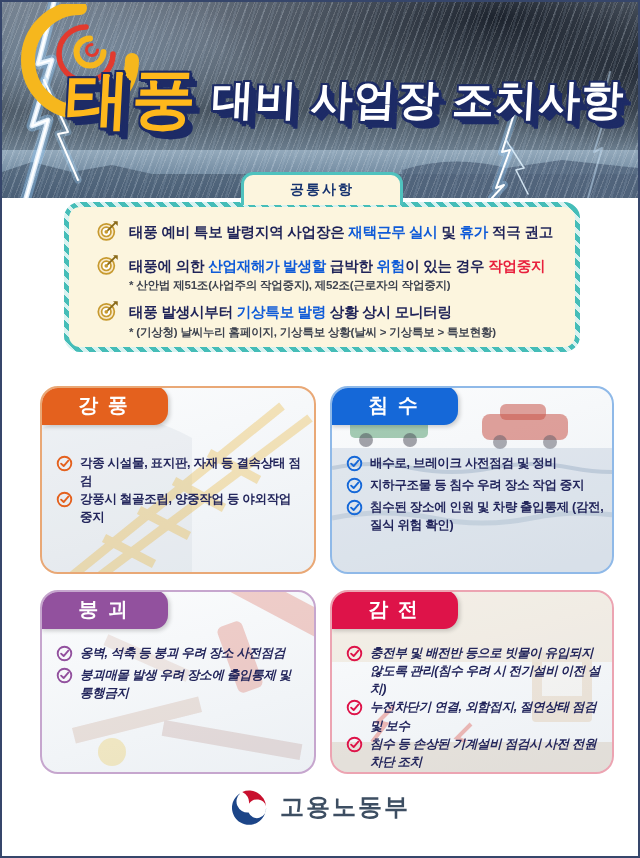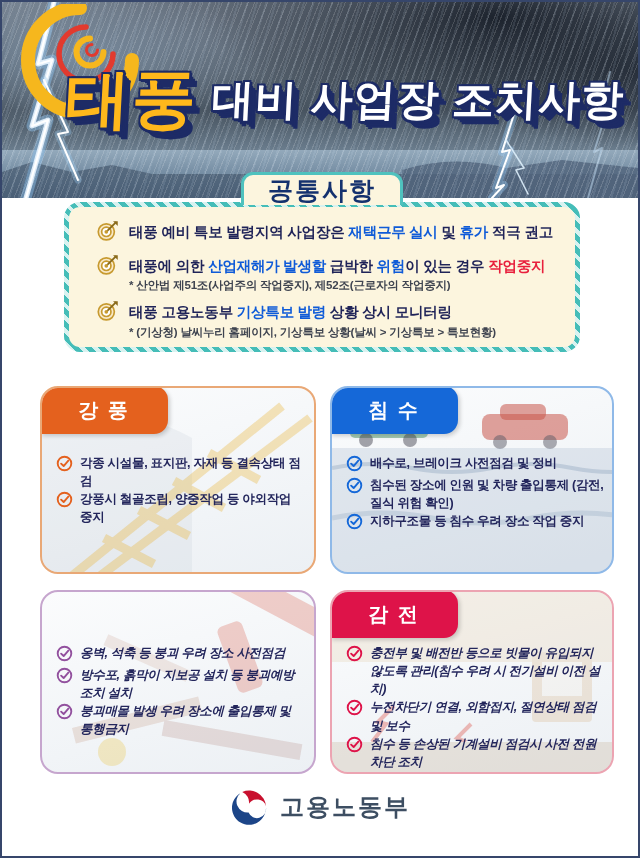--- a/index.html
+++ b/index.html
@@ -43,21 +43,21 @@
   }
   .title-hl{ font-size:64px; color:#FFB81C; letter-spacing:2px; }
   .title-rest{ font-size:42px; color:#FFFFFF; letter-spacing:1px; }
 
   
   .common-tab{
     position:absolute; left:239px; top:170px; width:162px; height:33px; z-index:5;
     background:#FCF5DE; border:3px solid #4FC2BE; border-bottom:none;
     border-radius:12px 12px 0 0;
     display:flex; align-items:center; justify-content:center;
-    font-size:25px; font-weight:800; color:#14316E; letter-spacing:2px;
+    font-size:14px; font-weight:800; color:#14316E; letter-spacing:2px;
   }
   .common-box{
     position:absolute; left:62px; top:200px; width:516px; height:150px; z-index:4;
     border:5px solid transparent; border-radius:16px;
     background:
       linear-gradient(#FCF5DE,#FCF5DE) padding-box,
       repeating-linear-gradient(45deg,#45BDB8 0 5px,#D8F2F0 5px 9px) border-box;
     padding:13px 16px 6px 28px;
   }
   .c-item{ display:flex; align-items:flex-start; gap:10px; }
@@ -71,21 +71,21 @@
   .card{
     position:absolute; border:2px solid var(--cb); border-radius:18px;
     background:linear-gradient(165deg,#FBFCFD,#ECF0F4); overflow:hidden;
   }
   #card-wind    { --c:#E4611E; --cb:#E9A876; left:38px;  top:384px; width:276px; height:188px; }
   #card-flood   { --c:#1568D8; --cb:#8FB9E8; left:328px; top:384px; width:284px; height:188px; }
   #card-collapse{ --c:#92519E; --cb:#C6A6CE; left:38px;  top:588px; width:276px; height:184px; }
   #card-shock   { --c:#DE1349; --cb:#ECA4B2; left:328px; top:588px; width:284px; height:184px; }
 
   .card .tab{
-    position:absolute; left:-2px; top:-2px; width:128px; height:48px; z-index:2;
+    position:absolute; left:-2px; top:-2px; width:128px; height:39px; z-index:2;
     background:var(--c); color:#fff; border-radius:16px 14px 14px 0;
     display:flex; align-items:center; justify-content:center;
     font-size:20px; font-weight:800; letter-spacing:2px;
     box-shadow:2px 2px 4px rgba(0,0,0,.18);
   }
   .card ul{ position:absolute; left:14px; right:8px; margin:0; padding:0; list-style:none;
     display:flex; flex-direction:column; z-index:1; }
   #card-wind ul, #card-flood ul { top:66px; }
   #card-collapse ul, #card-shock ul { top:52px;font-style:italic; }
   .card li{ display:flex; align-items:flex-start; gap:7px; }
@@ -172,21 +172,21 @@
     <div class="c-note">* 산안법 제51조(사업주의 작업중지), 제52조(근로자의 작업중지)</div>
 
     <div class="c-item">
       <svg class="ticon" width="22" height="22" viewBox="0 0 26 26">
         <circle cx="11" cy="14" r="9.5" fill="#F9E9C8" stroke="#C79A2F" stroke-width="2"></circle>
         <circle cx="11" cy="14" r="5.5" fill="#FFFFFF" stroke="#C79A2F" stroke-width="2"></circle>
         <circle cx="11" cy="14" r="2.2" fill="#C79A2F"></circle>
         <path d="M13 12 L22 3" stroke="#8A6A1A" stroke-width="2.2" stroke-linecap="round"></path>
         <path d="M19 1.5 L24.5 1.5 L24.5 7 Z" fill="#8A6A1A"></path>
       </svg>
-      <div class="c-text"><span>태풍 고용노동부 </span><span class="hl-blue">기상특보 발령</span><span> 상황 상시 모니터링</span></div>
+      <div class="c-text"><span>태풍 발생시부터 </span><span class="hl-blue">기상특보 발령</span><span> 상황 상시 모니터링</span></div>
     </div>
     <div class="c-note">* (기상청) 날씨누리 홈페이지, 기상특보 상황(날씨 &gt; 기상특보 &gt; 특보현황)</div>
   </div>
 
   <section class="card" id="card-wind">
     <svg class="decor" width="276" height="188" viewBox="0 0 276 188">
       <path d="M0 40 Q80 10 150 50 L150 188 L0 188 Z" fill="#C6CDD8" opacity=".22"></path>
       <g stroke="#E8B02E" stroke-width="9" opacity=".32" fill="none">
         <path d="M30 188 L240 18"></path>
           <path d="M58 188 L268 30"></path>
@@ -236,57 +236,51 @@
               <circle cx="10" cy="10" r="8" fill="none" stroke="currentColor" stroke-width="2.2"></circle>
               <path d="M6 10.2 L9 13 L14.5 6.5" fill="none" stroke="currentColor" stroke-width="2.2" stroke-linecap="round" stroke-linejoin="round"></path>
             </svg></span>
         <span class="txt">배수로, 브레이크 사전점검 및 정비</span>
       </li>
       <li>
         <span class="chk"><svg width="17" height="17" viewBox="0 0 20 20">
               <circle cx="10" cy="10" r="8" fill="none" stroke="currentColor" stroke-width="2.2"></circle>
               <path d="M6 10.2 L9 13 L14.5 6.5" fill="none" stroke="currentColor" stroke-width="2.2" stroke-linecap="round" stroke-linejoin="round"></path>
             </svg></span>
+        <span class="txt">지하구조물 등 침수 우려 장소 작업 중지</span>
+      </li>
+      <li>
+        <span class="chk"><svg width="17" height="17" viewBox="0 0 20 20">
+              <circle cx="10" cy="10" r="8" fill="none" stroke="currentColor" stroke-width="2.2"></circle>
+              <path d="M6 10.2 L9 13 L14.5 6.5" fill="none" stroke="currentColor" stroke-width="2.2" stroke-linecap="round" stroke-linejoin="round"></path>
+            </svg></span>
         <span class="txt">침수된 장소에 인원 및 차량 출입통제 (감전, 질식 위험 확인)</span>
-      </li>
-      <li>
-        <span class="chk"><svg width="17" height="17" viewBox="0 0 20 20">
-              <circle cx="10" cy="10" r="8" fill="none" stroke="currentColor" stroke-width="2.2"></circle>
-              <path d="M6 10.2 L9 13 L14.5 6.5" fill="none" stroke="currentColor" stroke-width="2.2" stroke-linecap="round" stroke-linejoin="round"></path>
-            </svg></span>
-        <span class="txt">지하구조물 등 침수 우려 장소 작업 중지</span>
       </li>
     </ul>
   </section>
 
   <section class="card" id="card-collapse">
     <svg class="decor" width="276" height="184" viewBox="0 0 276 184">
       <g opacity=".28">
         <rect x="150" y="-10" width="150" height="26" rx="6" fill="#D85A4A" transform="rotate(28 220 10)"></rect>
         <rect x="185" y="30" width="26" height="70" rx="6" fill="#D85A4A" transform="rotate(-20 198 65)"></rect>
         <rect x="30" y="120" width="130" height="16" fill="#C9A08E" transform="rotate(-14 95 128)"></rect>
         <rect x="120" y="140" width="140" height="16" fill="#B9938C" transform="rotate(10 190 148)"></rect>
         <rect x="60" y="60" width="90" height="12" fill="#D3B2A6" transform="rotate(24 105 66)"></rect>
         <circle cx="70" cy="160" r="14" fill="#E8C23A"></circle>
       </g>
     </svg>
+    <div class="tab">붕 괴</div>
     <ul>
       <li>
         <span class="chk"><svg width="17" height="17" viewBox="0 0 20 20">
               <circle cx="10" cy="10" r="8" fill="none" stroke="currentColor" stroke-width="2.2"></circle>
               <path d="M6 10.2 L9 13 L14.5 6.5" fill="none" stroke="currentColor" stroke-width="2.2" stroke-linecap="round" stroke-linejoin="round"></path>
             </svg></span>
         <span class="txt">옹벽, 석축 등 붕괴 우려 장소 사전점검</span>
-      </li>
-      <li>
-        <span class="chk"><svg width="17" height="17" viewBox="0 0 20 20">
-              <circle cx="10" cy="10" r="8" fill="none" stroke="currentColor" stroke-width="2.2"></circle>
-              <path d="M6 10.2 L9 13 L14.5 6.5" fill="none" stroke="currentColor" stroke-width="2.2" stroke-linecap="round" stroke-linejoin="round"></path>
-            </svg></span>
-        <span class="txt">방수포, 흙막이 지보공 설치 등 붕괴예방조치 설치</span>
       </li>
       <li>
         <span class="chk"><svg width="17" height="17" viewBox="0 0 20 20">
               <circle cx="10" cy="10" r="8" fill="none" stroke="currentColor" stroke-width="2.2"></circle>
               <path d="M6 10.2 L9 13 L14.5 6.5" fill="none" stroke="currentColor" stroke-width="2.2" stroke-linecap="round" stroke-linejoin="round"></path>
             </svg></span>
         <span class="txt">붕괴매몰 발생 우려 장소에 출입통제 및 통행금지</span>
       </li>
     </ul>
   </section>

